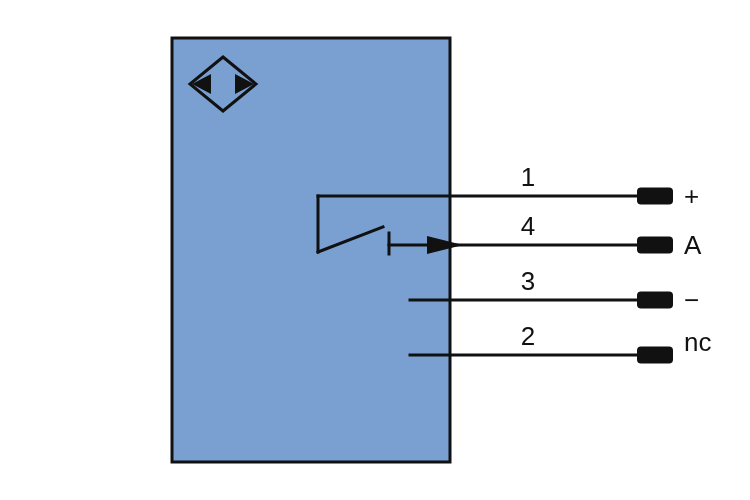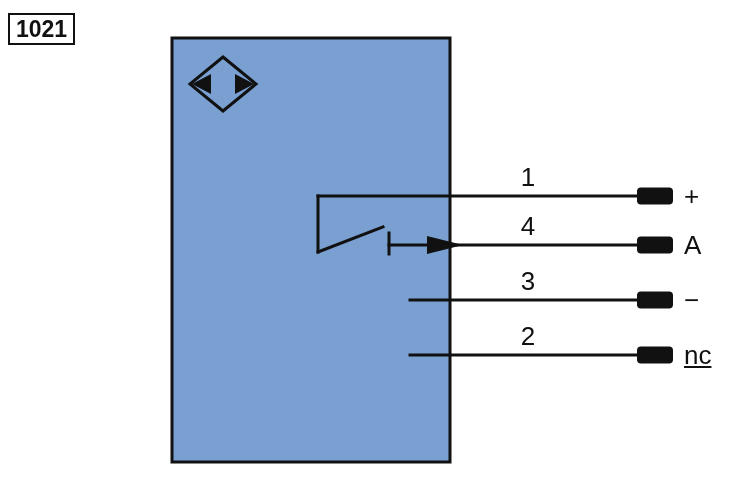--- a/index.html
+++ b/index.html
@@ -51,30 +51,27 @@
   .pin-2 { top: 321px; }
 
   .term-label {
     position: absolute;
     left: 684px; height: 32px; line-height: 32px;
     font-size: 26px;
   }
   .term-1 { top: 180px; }
   .term-4 { top: 229px; }
   .term-3 { top: 284px; }
-  .term-2 { top: 339px; text-decoration: underline; }
+  .term-2 { top: 326px; }
 </style>
 </head>
 <body>
 
 <div class="canvas">
 
-  <div class="fig-label">
-    <span>1021</span>
-  </div>
 
   <svg class="diagram" width="750" height="500" viewBox="0 0 750 500">
 
     <rect class="sensor-body" x="172" y="38" width="278" height="424"></rect>
 
     <g>
       <polygon class="diamond-outline" points="223,57 256,84 223,111 190,84"></polygon>
       <polygon class="solid" points="192,84 211,74 211,94"></polygon>
       <polygon class="solid" points="254,84 235,74 235,94"></polygon>
     </g>

